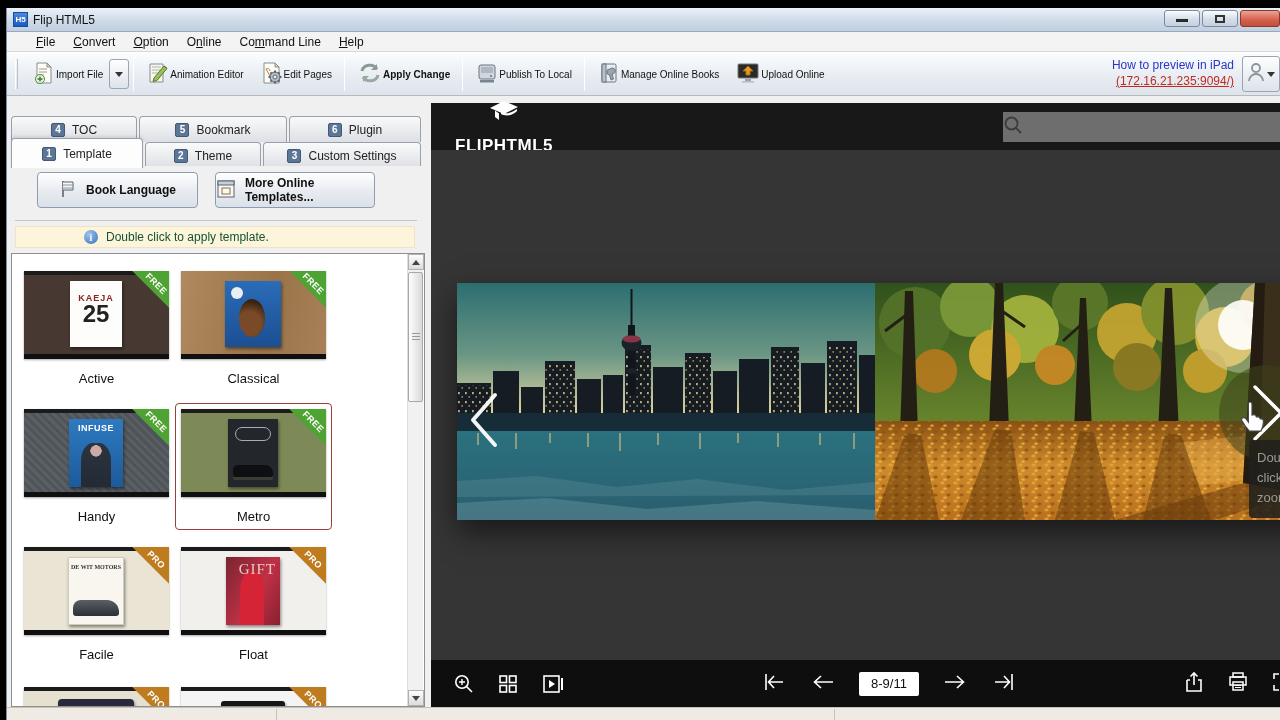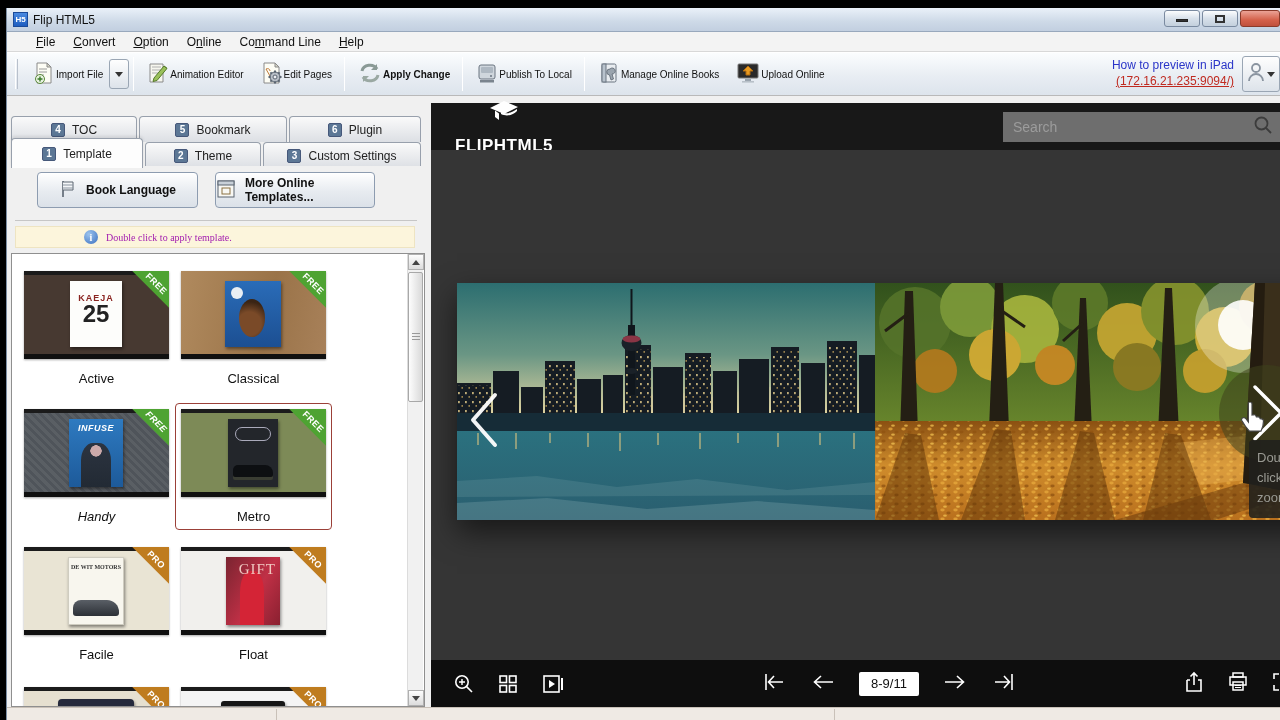--- a/index.html
+++ b/index.html
@@ -65,21 +65,21 @@
     background:linear-gradient(#ffffff,#e7ebf0 55%,#dbe1e8);
     display:flex; align-items:center; justify-content:center; gap:9px;
     font-size:12px; font-weight:bold; color:#111; box-shadow:0 1px 1px rgba(255,255,255,.8) inset; }
   .side-hr { position:absolute; left:8px; top:124px; width:402px; height:1px; background:#c6c6c6; }
 
   .hint-bar { position:absolute; left:8px; top:130px; width:400px; height:22px; background:#fcf5dc;
     border:1px solid #eee4c2; display:flex; align-items:center; gap:8px; padding-left:68px; }
   .info-ico { width:14px; height:14px; border-radius:50%; background:radial-gradient(circle at 35% 30%,#9cc4ee,#3a6fc0);
     color:#fff; font-size:10px; font-weight:bold; font-family:"Liberation Serif",serif;
     display:flex; align-items:center; justify-content:center; }
-  .hint-text { font-size:10px; color:#a21caf;font-family:Liberation Serif, serif; }
+  .hint-text { font-size:12px; color:#14532d; }
 
   .tpl-list { position:absolute; left:4px; top:157px; width:414px; height:454px; background:#fff;
     border:1px solid #8f8f8f; overflow:hidden; }
   .tpl-cell { position:absolute; width:145px; text-align:center; }
   .thumb { position:relative; width:145px; height:88px; overflow:hidden; box-shadow:0 1px 2px rgba(0,0,0,.35); }
   .thumb .bar-top { position:absolute; left:0; top:0; width:100%; height:4px; background:#1b1b1b; }
   .thumb .bar-bot { position:absolute; left:0; bottom:0; width:100%; height:5px; background:#101010; }
   .ribbon { position:absolute; right:-26px; top:-26px; width:52px; height:52px; transform:rotate(45deg);
     display:flex; align-items:flex-end; justify-content:center; font-size:9px; font-weight:bold; color:#fff;
     padding-bottom:3px; letter-spacing:.5px; }
@@ -366,21 +366,21 @@
           <div class="cover c-classical">
             <div class="disc"></div>
                 <div class="note"></div>
           </div>
           <div class="bar-bot"></div>
           <div class="ribbon free">FREE</div>
         </div>
         <div class="tpl-name">Classical</div>
       </div>
 
-      <div class="tpl-cell" style="left:12px;top:155px;font-style:italic;">
+      <div class="tpl-cell" style="left:12px;top:155px;">
         <div class="thumb t-handy">
           <div class="bar-top"></div>
           <div class="cover c-handy">
             <div class="ttl">INFUSE</div>
             <div class="man"></div>
           </div>
           <div class="bar-bot"></div>
           <div class="ribbon free">FREE</div>
         </div>
         <div class="tpl-name">Handy</div>
@@ -459,21 +459,20 @@
     <div class="pv-header">
       <div class="brand">
         <span><svg width="34" height="26" viewBox="0 0 34 26">
                 <path d="M3 10 L17 3 L31 9 L17 16 Z" fill="#fff"></path>
                 <path d="M8 12.5 V19 l4 3 v-6.5 Z" fill="#fff"></path>
                 <path d="M14 14 C20 17 26 14 30 11 L30 13 C26 17 20 19 14 16 Z" fill="#fff"></path>
               </svg></span>
         <span class="brand-text">FLIPHTML5</span>
       </div>
       <div class="search-box">
-        <input type="text" placeholder="Search" style="">
         <span class="search-ico"><svg width="20" height="20" viewBox="0 0 20 20">
                 <circle cx="8.5" cy="8.5" r="6" fill="none" stroke="#3c3c3c" stroke-width="1.8"></circle>
                 <path d="M13 13 L18 18" stroke="#3c3c3c" stroke-width="1.8"></path>
               </svg></span>
       </div>
     </div>
 
     <div class="stage">
       <div class="book">
 

